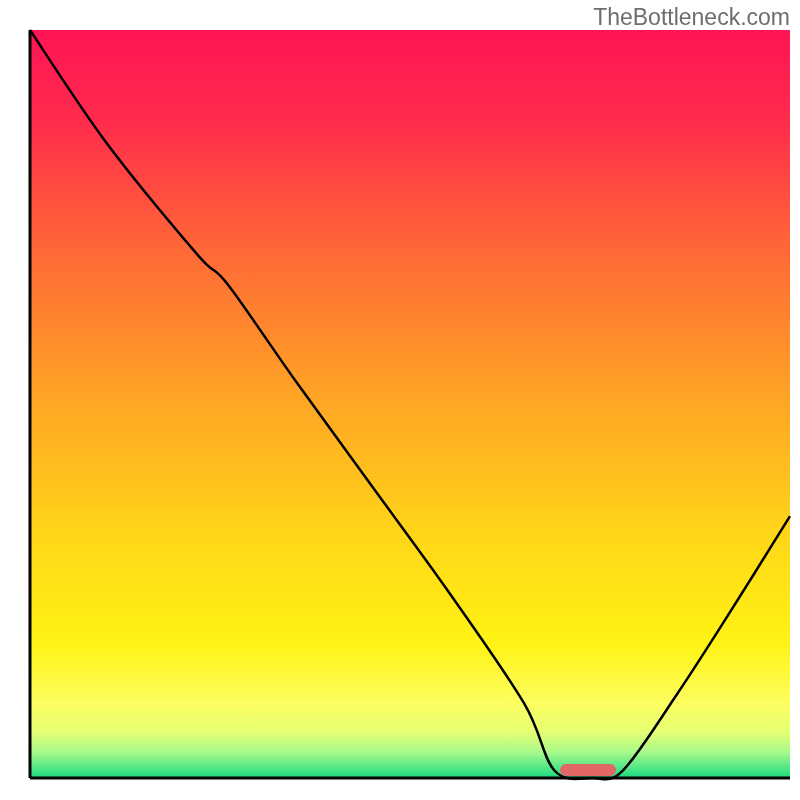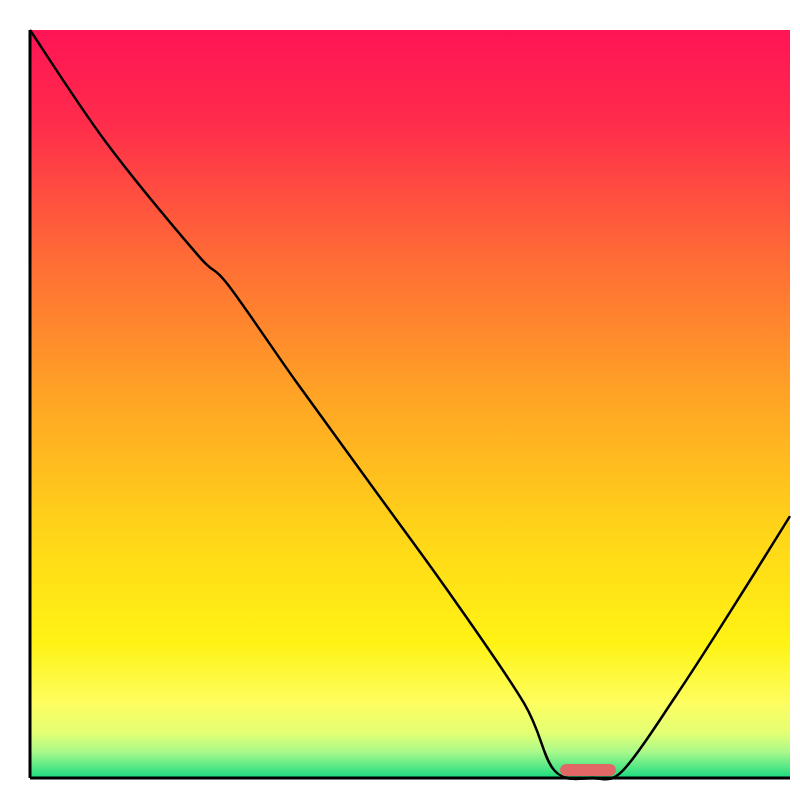--- a/index.html
+++ b/index.html
@@ -27,20 +27,21 @@
   }
   svg {
     position: absolute;
     top: 0;
     left: 0;
   }
 </style>
 </head>
 <body>
 <div class="container">
+  <div class="watermark">TheBottleneck.com</div>
 
   <svg id="chart-svg" width="800" height="800" viewBox="0 0 800 800">
     <defs>
       <linearGradient id="bg-grad" x1="0" y1="0" x2="0" y2="1">
 
       <stop offset="0%" stop-color="#ff1455"></stop>
           <stop offset="12%" stop-color="#ff2b4c"></stop>
           <stop offset="30%" stop-color="#ff6a36"></stop>
           <stop offset="50%" stop-color="#ffa724"></stop>
           <stop offset="68%" stop-color="#ffd718"></stop>

